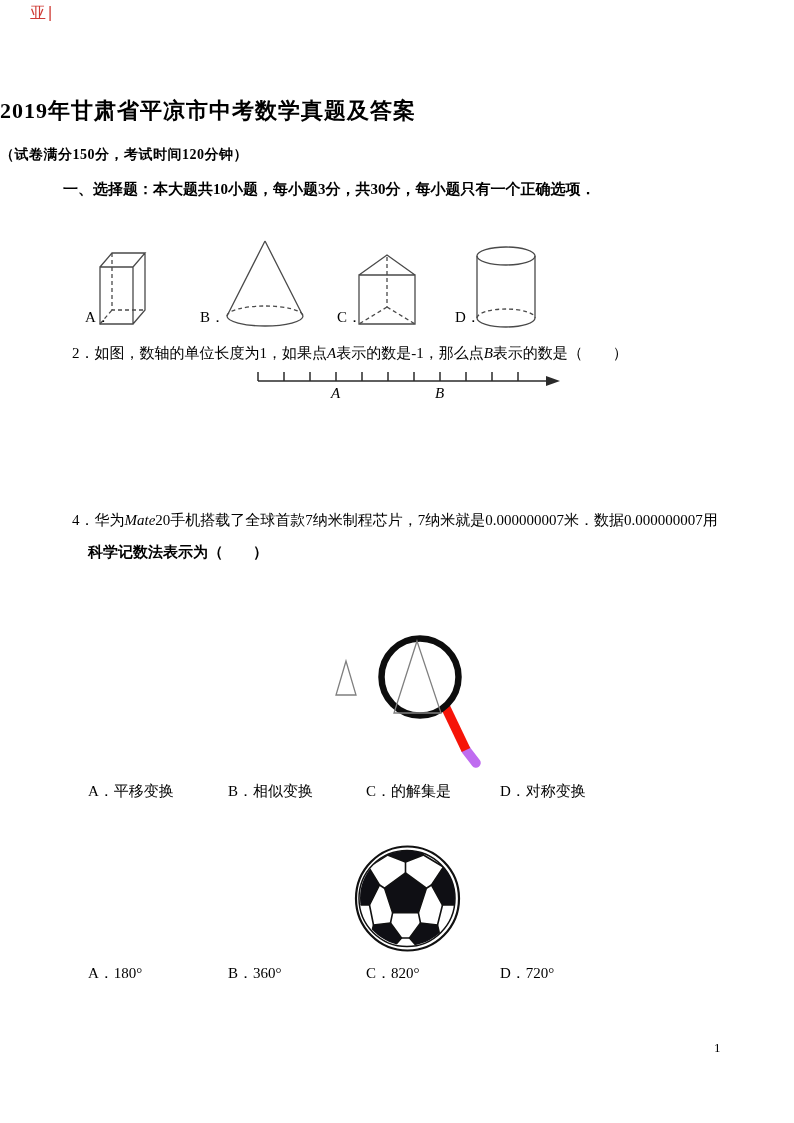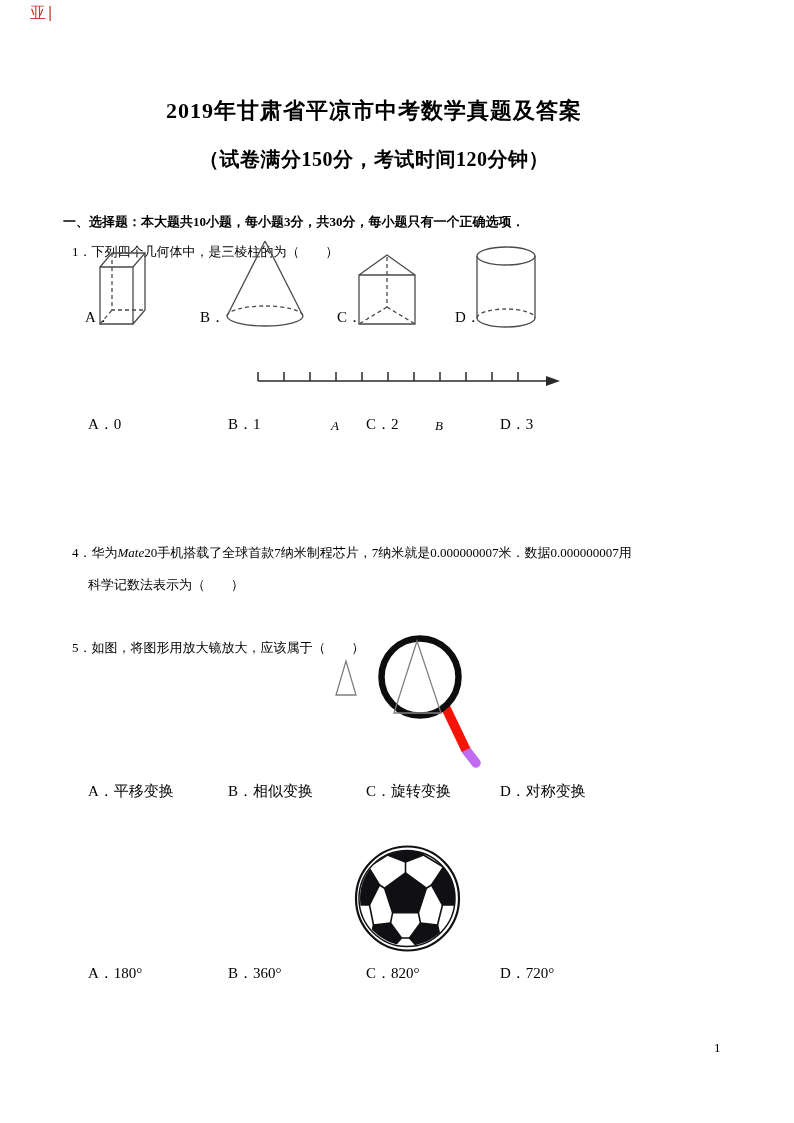--- a/index.html
+++ b/index.html
@@ -2,25 +2,25 @@
 <html><head>
 <meta charset="utf-8">
 <style>
   * { box-sizing: border-box; }
   html, body { margin: 0; padding: 0; background: #ffffff; }
   .page {
     position: relative; width: 794px; height: 1123px; background: #fff;
     font-family: "Liberation Serif", serif; color: #000; overflow: hidden;
   }
   .abs { position: absolute; white-space: nowrap; }
-  .body-text { font-size: 13px; line-height: 19px; margin-top: 32px; }
+  .body-text { font-size: 15px; line-height: 19px; }
   .bold { font-weight: 700; }
-  .center { left: 0; width: 748px; text-align: center; }
+  .center { left: 0; width: 748px; text-align: left; }
   .title { font-size: 22px; letter-spacing: 1px; }
-  .subtitle { font-size: 20px; letter-spacing: 0.5px; }
+  .subtitle { font-size: 14px; letter-spacing: 0.5px; }
   .var { font-style: italic; font-family: "Liberation Serif", serif; }
   .optrow { position: absolute; left: 0; width: 794px; height: 20px; }
   .opt { position: absolute; white-space: nowrap; font-size: 15px; top: 0; }
   .o1 { left: 88px; } .o2 { left: 228px; } .o3 { left: 366px; } .o4 { left: 500px; }
   .q4o .o1 { left: 85px; } .q4o .o2 { left: 215px; } .q4o .o3 { left: 355px; } .q4o .o4 { left: 493px; }
   sup.e { font-size: 10px; vertical-align: 5px; margin-left: 2px; letter-spacing: 1px; }
   .sqrt { display: inline-block; }
   .vin { display: inline-block; border-top: 1.2px solid #000; padding: 0 2px 0 1px; margin-left: -1px; line-height: 15px; }
   .corner { color: #cf3a34; font-size: 16px; font-family: "Liberation Sans", sans-serif; letter-spacing: 2px; }
   .figlabel { position: absolute; font-size: 15px; top: 0; white-space: nowrap; }
@@ -32,21 +32,20 @@
 <body>
 
 <div class="page">
 
   <div class="abs corner" style="left:30px; top:3px;">亚|</div>
 
   <div class="abs center title bold" style="top:96px;">2019年甘肃省平凉市中考数学真题及答案</div>
   <div class="abs center subtitle bold" style="top:146px;">（试卷满分150分，考试时间120分钟）</div>
   <div class="abs body-text bold" style="left:63px; top:180px;">一、选择题：本大题共10小题，每小题3分，共30分，每小题只有一个正确选项．</div>
 
-  <div class="abs body-text" style="left:72px; top:210px;">1．下列四个几何体中，是三棱柱的为（　　）</div>
 
   <svg class="abs" style="left:60px; top:238px;" width="500" height="96" viewBox="0 0 500 96">
 
     <g stroke="#4a4a4a" fill="none" stroke-width="1.3">
       <path d="M40,29H73V86H40Z M40,29L52,15H85L73,29 M85,15V72L73,86"></path>
       <path d="M52,15V72H85 M40,86L52,72" stroke-dasharray="4,3"></path>
     </g>
 
     <g stroke="#4a4a4a" fill="none" stroke-width="1.3">
       <path d="M205,3L167,78 M205,3L243,78 M167,78A38,10 0 0 0 243,78"></path>
@@ -65,58 +64,54 @@
     </g>
   </svg>
 
   <div class="abs optrow" style="top:308px;">
     <span class="figlabel fl1">A．</span>
     <span class="figlabel fl2">B．</span>
     <span class="figlabel fl3">C．</span>
     <span class="figlabel fl4">D．</span>
   </div>
 
+  <div class="abs body-text" style="left:72px; top:344px;">
+    <span>2．如图，数轴的单位长度为1，如果点</span><span class="var">A</span><span>表示的数是-1，那么点</span><span class="var">B</span><span>表示的数是（　　）</span>
+  </div>
 
   <svg class="abs" style="left:250px; top:365px;" width="312" height="42" viewBox="0 0 312 42">
     <g stroke="#2a2a2a" stroke-width="1.5" fill="none">
       <path d="M8,16H296"></path>
       <path d="M8,7V16 M34,7V16 M60,7V16 M86,7V16 M112,7V16 M138,7V16 M164,7V16 M190,7V16 M216,7V16 M242,7V16 M268,7V16"></path>
     </g>
     <polygon points="296,11 310,16 296,21" fill="#2a2a2a"></polygon>
   </svg>
   <div class="abs var body-text" style="left:331px; top:384px;">A</div>
   <div class="abs var body-text" style="left:435px; top:384px;">B</div>
 
-  <div class="abs optrow" style="top:415px;">
-    <span class="opt o1">A．0</span>
-    <span class="opt o2">B．1</span>
-    <span class="opt o3">C．2</span>
-    <span class="opt o4">D．3</span>
-  </div>
 
 
   <div class="abs body-text" style="left:72px; top:511px;">
     <span>4．华为</span><span class="var">Mate</span><span>20手机搭载了全球首款7纳米制程芯片，7纳米就是0.000000007米．数据0.000000007用</span>
   </div>
-  <div class="abs body-text" style="left:88px; top:543px;">科学记数法表示为（　　）</div>
+  <div class="abs body-text" style="left:88px; top:543px;font-weight:bold;">科学记数法表示为（　　）</div>
 
-  <div class="abs body-text" style="left:72px; top:606px;">5．如图，将图形用放大镜放大，应该属于（　　）</div>
 
   <svg class="abs" style="left:318px; top:623px;" width="185" height="155" viewBox="0 0 185 155">
     <polygon points="28,38 18,72 38,72" fill="none" stroke-width="1.3" stroke="#7f7f7f"></polygon>
     <line x1="148" y1="127" x2="158" y2="140" stroke-width="9.5" stroke-linecap="round" stroke="#bf6cf0"></line>
     <line x1="127" y1="83" x2="148" y2="127" stroke-width="9.5" stroke="#f61408"></line>
     <circle cx="102" cy="54" r="38.5" fill="#ffffff" stroke-width="6.5" stroke="#0d0d0d"></circle>
     <polygon points="99,18 76,90 123,90" fill="none" stroke-width="1.3" stroke="#7f7f7f"></polygon>
   </svg>
 
   <div class="abs optrow" style="top:782px;">
     <span class="opt o1">A．平移变换</span>
     <span class="opt o2">B．相似变换</span>
-    <span class="opt o3">C．旋转变换</span>
+    <span class="opt o3">C．的解集是</span>
     <span class="opt o4">D．对称变换</span>
   </div>
 
 
   <svg class="abs" style="left:351px; top:842px;" width="113" height="113" viewBox="-56.5 -56 113 113">
     <defs>
       <clipPath id="ballclip">
           <circle cx="0" cy="0" r="47.5"></circle>
         </clipPath>
     </defs>

